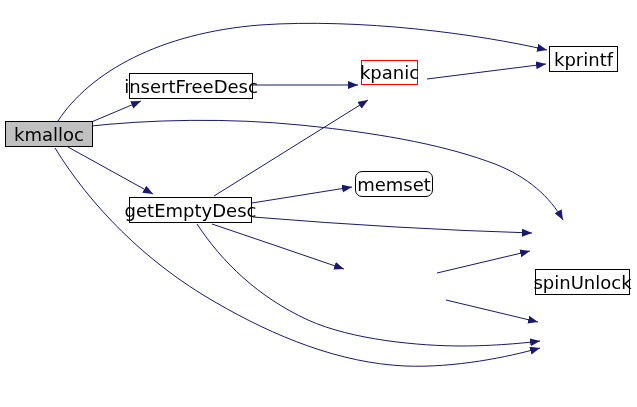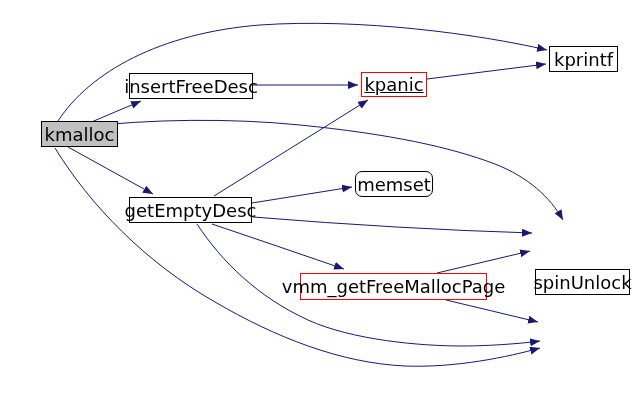--- a/index.html
+++ b/index.html
@@ -10,23 +10,23 @@
   }
   .edges{position:absolute;left:0;top:0;width:637px;height:407px;}
   .node{
     position:absolute;display:flex;align-items:center;justify-content:center;
     background:#ffffff;border:1px solid #000000;box-sizing:border-box;
     font-size:18px;color:#000000;white-space:nowrap;cursor:pointer;
   }
   .node.current{background:#c0c0c0;cursor:default;}
   .node.alert{border:1px solid #ff0000;}
   
-  .n-kmalloc{left:5px;top:121px;width:77px;height:26px;margin-left:36px;}
+  .n-kmalloc{left:5px;top:121px;width:88px;height:26px;}
   .n-insertFreeDesc{left:129px;top:73px;width:124px;height:26px;}
-  .n-kpanic{left:361px;top:72px;width:66px;height:25px;text-decoration:underline;}
+  .n-kpanic{left:361px;top:60px;width:57px;height:25px;}
   .n-kprintf{left:549px;top:46px;width:69px;height:26px;}
   .n-getEmptyDesc{left:129px;top:197px;width:123px;height:26px;}
   .n-memset{left:355px;top:171px;width:78px;height:26px;border-radius:7px;}
   .n-spinUnlock{left:535px;top:223px;width:95px;height:26px;margin-top:46px;}
   .n-vmm{left:300px;top:273px;width:187px;height:27px;}
   .n-spinLock{left:545px;top:324px;width:78px;height:27px;}
   .edge{stroke:#191970;stroke-width:1;fill:none;}
 </style>
 </head>
 <body>
@@ -77,18 +77,15 @@
   </div>
 
   <div class="node n-memset">
     <span>memset</span>
   </div>
 
   <div class="node n-spinUnlock">
     <span>spinUnlock</span>
   </div>
 
-  <div class="node alert n-vmm">
-    <span>vmm_getFreeMallocPage</span>
-  </div>
 
 
 </div>
 
 </body></html>

